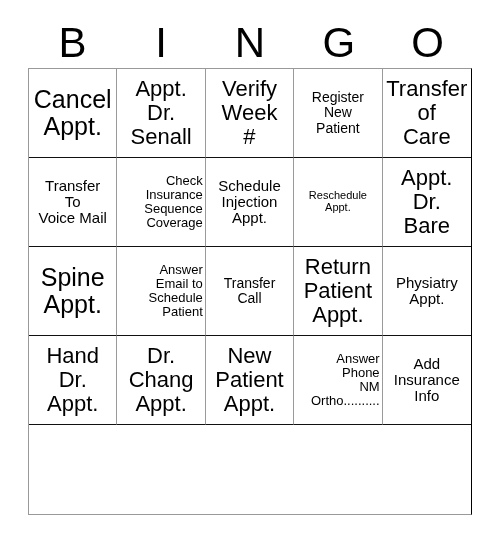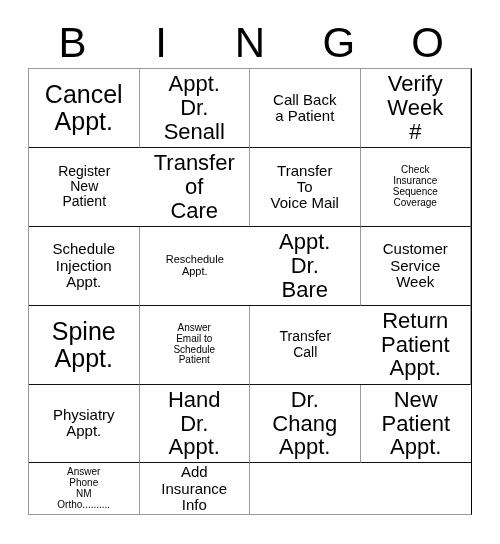--- a/index.html
+++ b/index.html
@@ -46,21 +46,21 @@
   }
 
   
   #bingo-grid {
     position: absolute;
     left: 28px;
     top: 68px;
     width: 444px;
     height: 447px;
     display: grid;
-    grid-template-columns: repeat(4, 1fr);
+    grid-template-columns: repeat(5, 1fr);
     grid-template-rows: repeat(5, 1fr);
     border-top: 1px solid #999999;
     border-left: 1px solid #999999;
     border-right: 1px solid #000000;
     border-bottom: 1px solid #999999;
     box-sizing: border-box;
     background: #ffffff;
   }
 
   .bingo-cell {
@@ -90,21 +90,21 @@
     word-wrap: break-word;
     overflow-wrap: break-word;
     white-space: pre-line;
   }
 
   
   .fs-xl  { font-size: 25px; }
   .fs-lg  { font-size: 22px; }
   .fs-md  { font-size: 14px; }
   .fs-sm  { font-size: 15px; }
-  .fs-xs  { font-size: 10px; }
+  .fs-xs  { font-size: 13px; text-align: right; }
   .fs-xxs { font-size: 11px; }
 </style>
 </head>
 <body>
 
 <div id="bingo-card">
 
   <div id="bingo-header">
     <div class="header-letter">B</div>
     <div class="header-letter">I</div>
@@ -117,24 +117,20 @@
       <div class="bingo-cell">
         <span class="cell-text fs-xl">Cancel
 Appt.</span>
       </div>
       <div class="bingo-cell">
         <span class="cell-text fs-lg">Appt.
 Dr.
 Senall</span>
       </div>
       <div class="bingo-cell">
-        <span class="cell-text fs-sm">Call Back
-a Patient</span>
-      </div>
-      <div class="bingo-cell">
         <span class="cell-text fs-lg">Verify
 Week
 #</span>
       </div>
       <div class="bingo-cell">
         <span class="cell-text fs-md">Register
 New
 Patient</span>
       </div>
       <div class="bingo-cell">
@@ -161,25 +157,20 @@
       <div class="bingo-cell">
         <span class="cell-text fs-xxs">Reschedule
 Appt.</span>
       </div>
       <div class="bingo-cell">
         <span class="cell-text fs-lg">Appt.
 Dr.
 Bare</span>
       </div>
       <div class="bingo-cell">
-        <span class="cell-text fs-sm">Customer
-Service
-Week</span>
-      </div>
-      <div class="bingo-cell">
         <span class="cell-text fs-xl">Spine
 Appt.</span>
       </div>
       <div class="bingo-cell">
         <span class="cell-text fs-xs">Answer
 Email to
 Schedule
 Patient</span>
       </div>
       <div class="bingo-cell">

